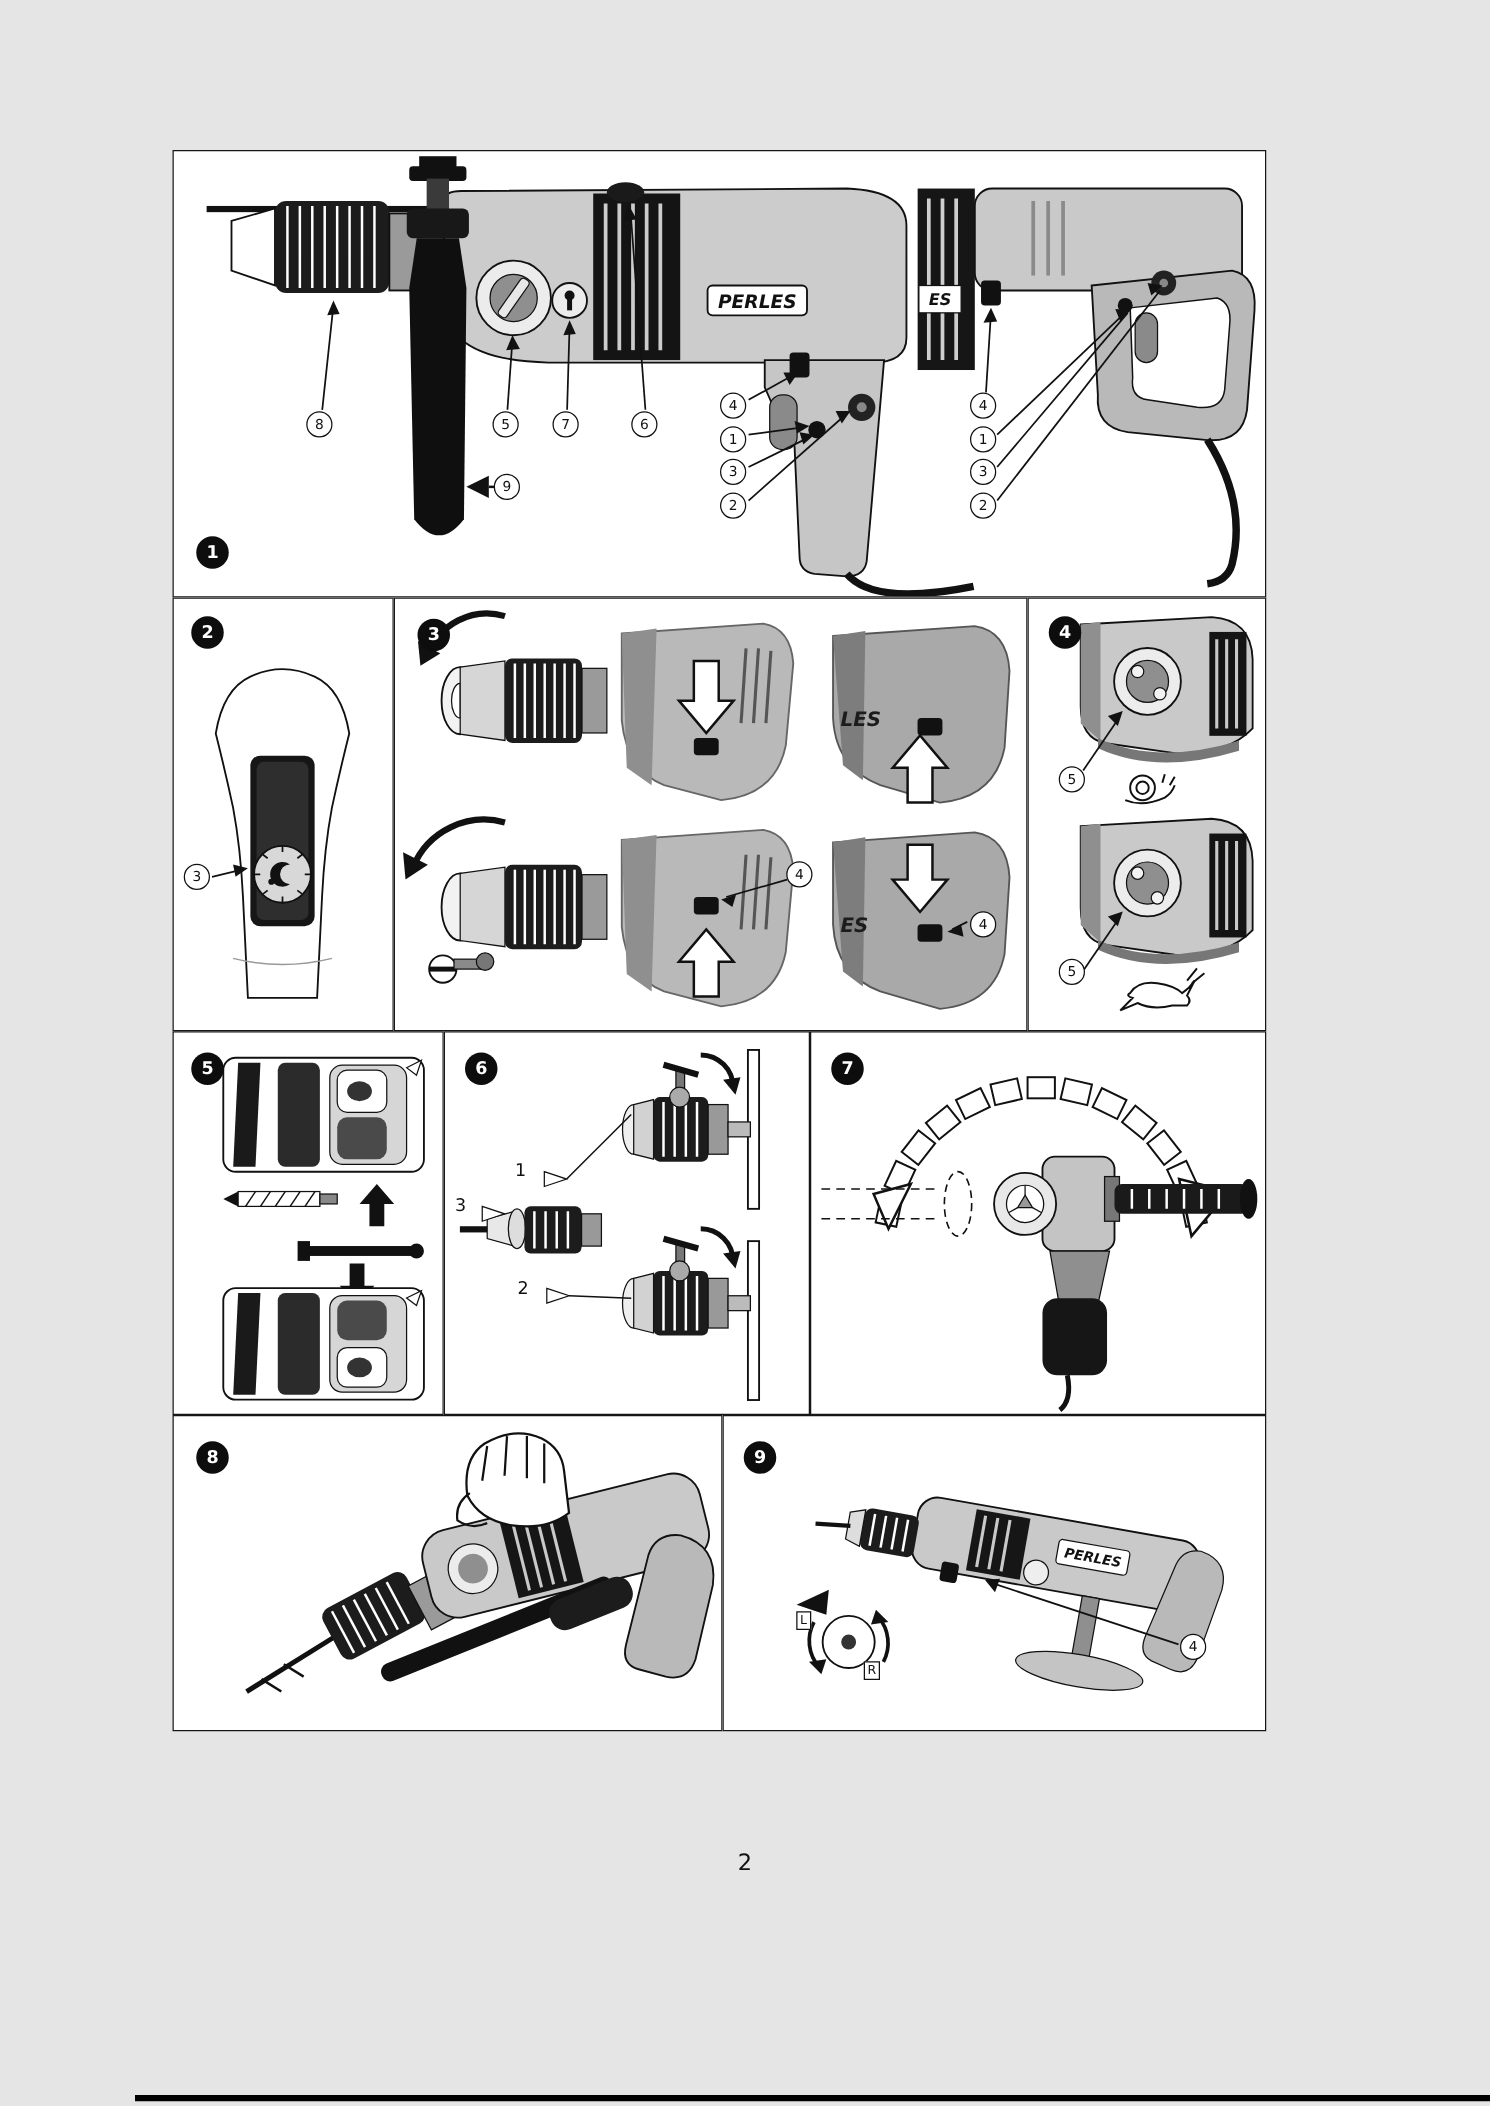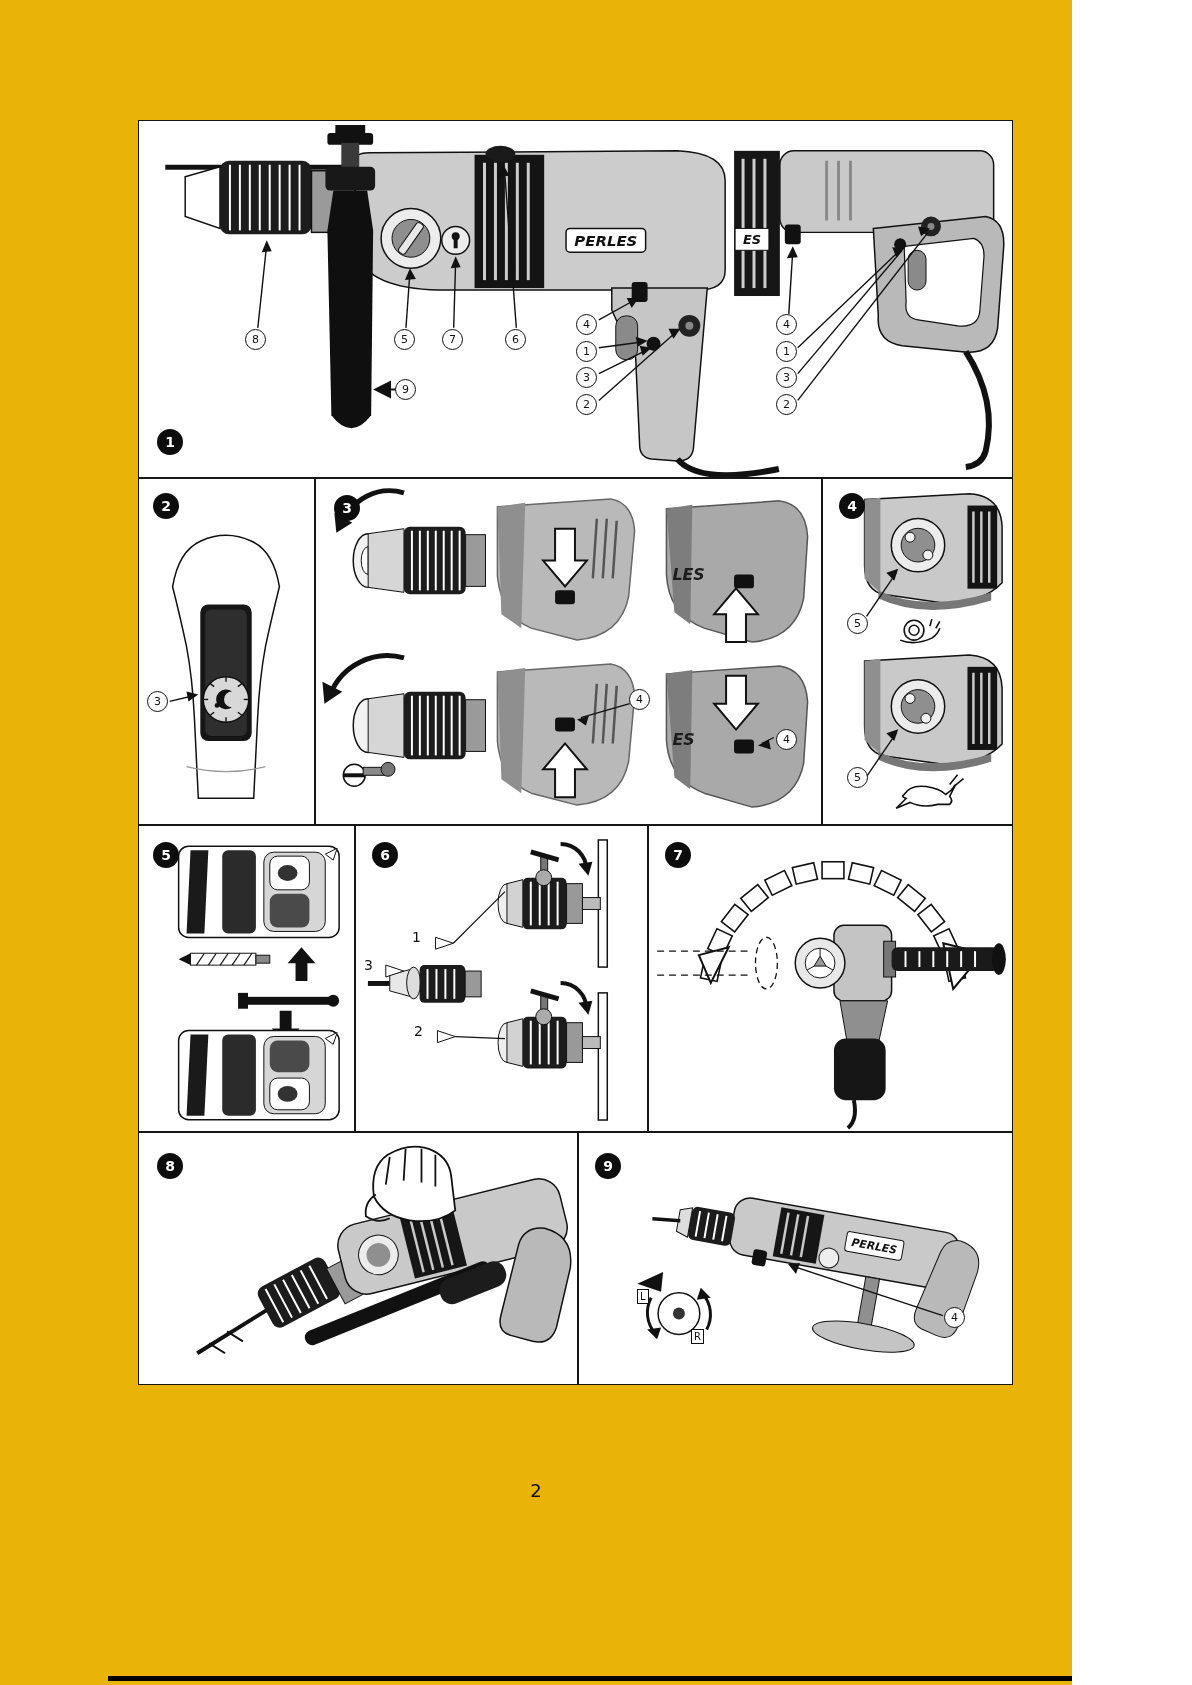--- a/index.html
+++ b/index.html
@@ -1,18 +1,18 @@
 <!DOCTYPE html>
 <html><head>
 <meta charset="utf-8">
 <style>
   * { box-sizing: border-box; }
   html,body { margin:0; padding:0; background:#ffffff; }
   .page {
-    position:relative; width:1072px; height:1685px; background:#eab308;
+    position:relative; width:1192px; height:1685px; background:#e5e5e5;
     font-family:"DejaVu Sans","Liberation Sans",sans-serif; color:#111; overflow:hidden;
   }
   .panel { position:absolute; border:1.6px solid #161616; background:#fff; }
   .panel svg { position:absolute; left:0; top:0; width:100%; height:100%; }
   .badge {
     position:absolute; width:26px; height:26px; border-radius:50%;
     background:#0d0d0d; color:#fff; font-size:14px; font-weight:bold;
     display:flex; align-items:center; justify-content:center; z-index:4;
   }
   .callout {

